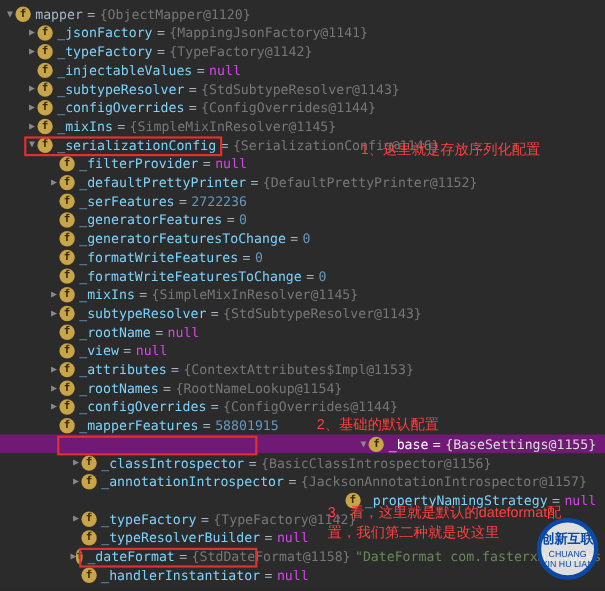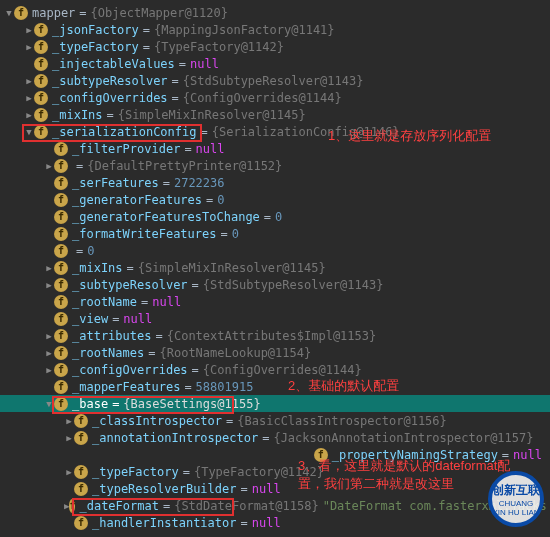--- a/index.html
+++ b/index.html
@@ -14,21 +14,21 @@
   position: relative;
 }
 .tree { padding: 4px 0; }
 .row {
   display: flex;
   align-items: center;
   height: 17px;
   white-space: nowrap;
   padding-right: 8px;
 }
-.row.sel { background: #0f766e; }
+.row.sel { background: #701a75; justify-content: flex-end; }
 .arrow {
   width: 10px;
   display: inline-flex;
   justify-content: center;
   color: #888;
   font-size: 9px;
 }
 .arrow.open::before { content: "▼"; }
 .arrow.closed::before { content: "▶"; }
 .arrow.none::before { content: ""; }
@@ -156,20 +156,21 @@
       <div class="row" style="padding-left: 44px;">
         <span class="arrow none"></span>
         <span class="icon field"></span>
         <span class="name">_filterProvider</span>
         <span class="eq">=</span>
         <span class="val null">null</span>
       </div>
       <div class="row" style="padding-left: 44px;">
         <span class="arrow closed"></span>
         <span class="icon field"></span>
+        <span class="name">_defaultPrettyPrinter</span>
         <span class="eq">=</span>
         <span class="val ">{DefaultPrettyPrinter@1152}</span>
       </div>
       <div class="row" style="padding-left: 44px;">
         <span class="arrow none"></span>
         <span class="icon field"></span>
         <span class="name">_serFeatures</span>
         <span class="eq">=</span>
         <span class="val num">2722236</span>
       </div>
@@ -190,20 +191,21 @@
       <div class="row" style="padding-left: 44px;">
         <span class="arrow none"></span>
         <span class="icon field"></span>
         <span class="name">_formatWriteFeatures</span>
         <span class="eq">=</span>
         <span class="val num">0</span>
       </div>
       <div class="row" style="padding-left: 44px;">
         <span class="arrow none"></span>
         <span class="icon field"></span>
+        <span class="name">_formatWriteFeaturesToChange</span>
         <span class="eq">=</span>
         <span class="val num">0</span>
       </div>
       <div class="row" style="padding-left: 44px;">
         <span class="arrow closed"></span>
         <span class="icon field"></span>
         <span class="name">_mixIns</span>
         <span class="eq">=</span>
         <span class="val ">{SimpleMixInResolver@1145}</span>
       </div>

